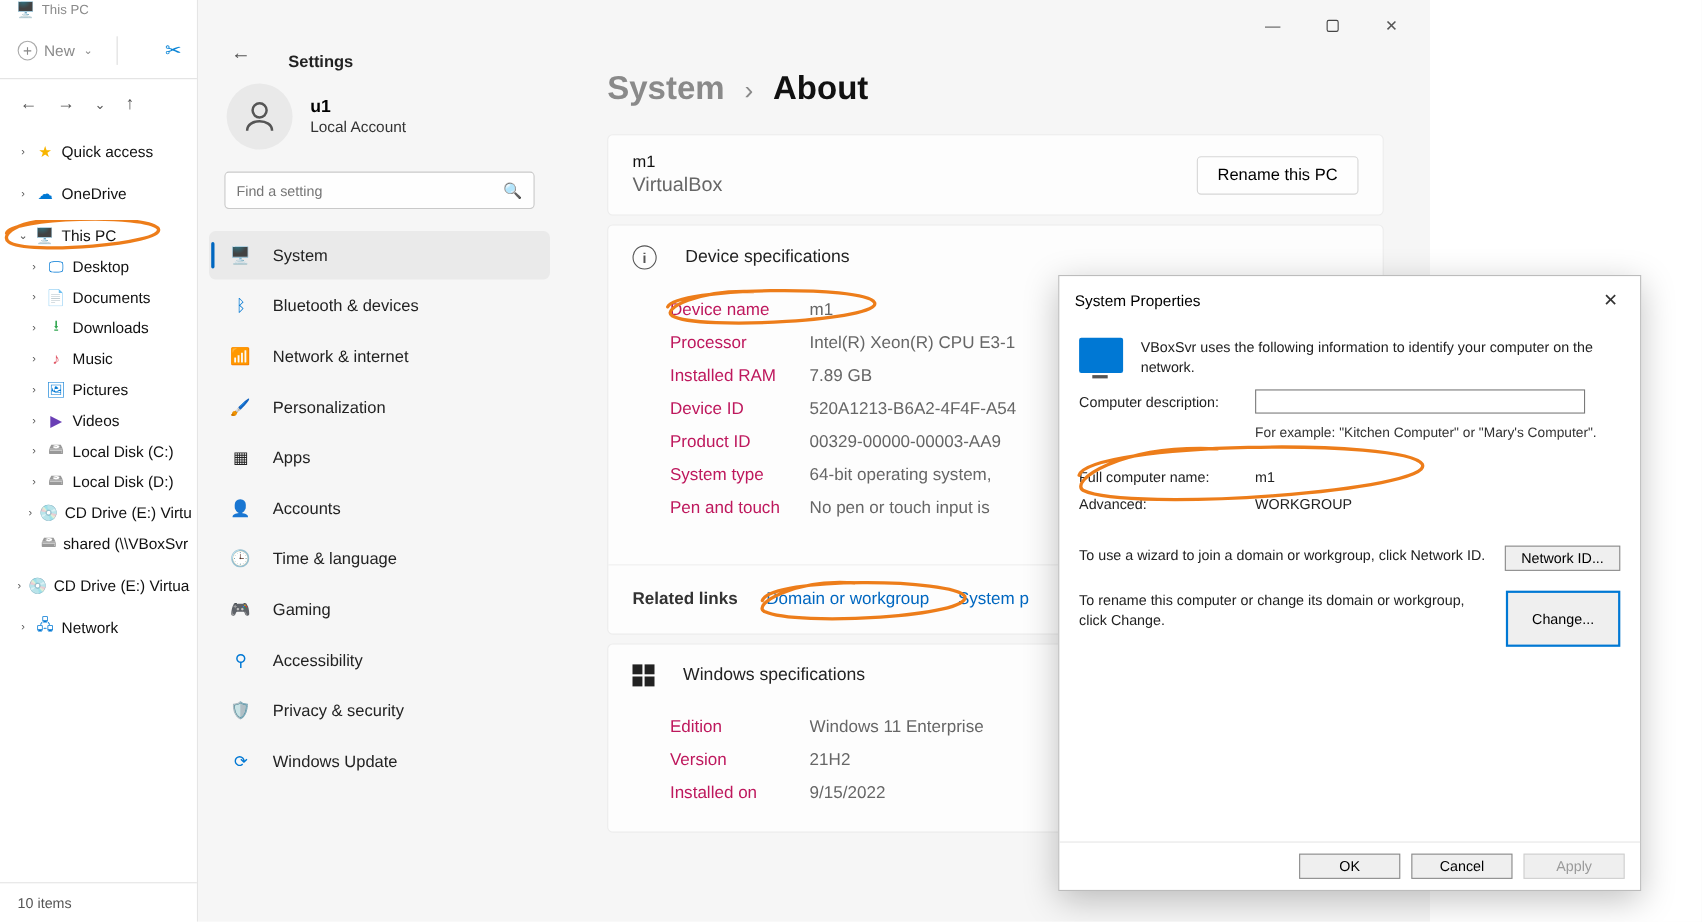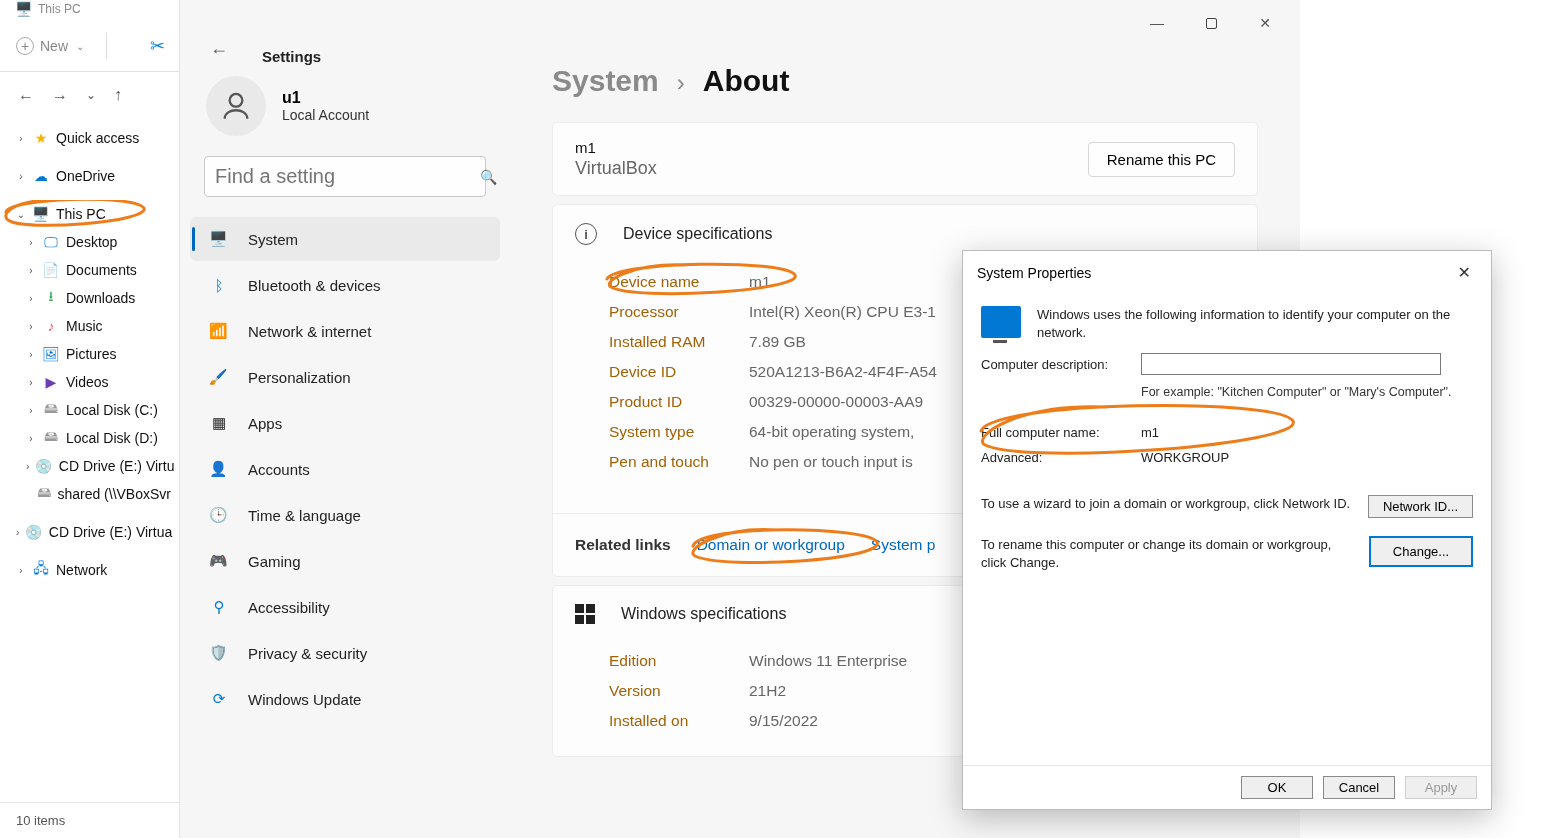--- a/index.html
+++ b/index.html
@@ -40,21 +40,21 @@
   .back-arrow{font-size:18px;color:#555;padding:8px;}
   .settings-label{font-size:15px;font-weight:600;color:#222;margin-top:16px;}
   .sidebar{position:absolute;left:0;top:60px;width:330px;bottom:0;padding:10px 6px;}
   .user-row{display:flex;align-items:center;gap:16px;padding:6px 18px 20px 20px;}
   .avatar{width:60px;height:60px;border-radius:50%;background:#e9e9e9;display:flex;align-items:center;justify-content:center;}
   .avatar svg{width:34px;height:34px;stroke:#555;}
   .user-name{font-size:16px;font-weight:600;}
   .user-sub{font-size:14px;color:#333;}
   .search-row{padding:0 18px 14px 18px;}
   .search-box{display:flex;align-items:center;border:1px solid #c9c9c9;border-radius:4px;background:#fefefe;padding:8px 10px;}
-  .search-box input{flex:1;border:none;outline:none;font-size:20px;background:transparent;}
+  .search-box input{flex:1;border:none;outline:none;font-size:13px;background:transparent;}
   .nav-list{display:flex;flex-direction:column;gap:2px;padding:6px 4px;}
   .nav-item{display:flex;align-items:center;gap:18px;padding:12px 18px;border-radius:6px;font-size:15px;color:#222;}
   .nav-item.active{background:#eaeaea;position:relative;}
   .nav-item.active::before{content:'';position:absolute;left:2px;top:10px;bottom:10px;width:3px;background:#0067c0;border-radius:3px;}
   .nav-ico{width:22px;height:20px;display:inline-flex;align-items:center;justify-content:center;}
 
   .content{position:absolute;left:330px;top:48px;right:0;bottom:0;padding:16px 42px 0 42px;overflow:hidden;}
   .breadcrumb{display:flex;align-items:baseline;gap:18px;}
   .breadcrumb .bc1{font-size:30px;font-weight:600;color:#8a8a8a;}
   .breadcrumb .sep{font-size:24px;color:#8a8a8a;}
@@ -62,21 +62,21 @@
   .card{background:#fdfdfd;border:1px solid #ececec;border-radius:5px;padding:16px 22px;margin-top:24px;display:flex;align-items:center;justify-content:space-between;}
   .pc-name{font-size:15px;font-weight:400;color:#111;}
   .pc-sub{font-size:18px;color:#666;margin-top:2px;}
   .rename-btn{border:1px solid #d6d6d6;background:#fefefe;border-radius:4px;padding:8px 18px;font-size:15px;}
   .section{background:#fdfdfd;border:1px solid #ececec;border-radius:5px;margin-top:8px;}
   .sec-head{display:flex;align-items:center;gap:26px;padding:18px 22px;}
   .info-icon{width:22px;height:22px;border:1.5px solid #555;border-radius:50%;display:flex;align-items:center;justify-content:center;font-size:13px;font-weight:600;color:#555;}
   .sec-title{font-size:16px;color:#222;}
   .spec-grid{padding:4px 22px 20px 56px;}
   .spec-row{display:flex;padding:6px 0;font-size:15.5px;}
-  .spec-label{width:140px;color:#a16207;}
+  .spec-label{width:127px;color:#be185d;}
   .spec-val{color:#666;white-space:nowrap;overflow:hidden;}
   .related{padding:22px 22px;border-top:1px solid #eee;display:flex;align-items:center;gap:26px;font-size:15.5px;margin-top:16px;}
   .related .rl-label{font-weight:600;color:#333;}
   .related a{color:#0067c0;text-decoration:none;}
   .win-ico{display:grid;grid-template-columns:1fr 1fr;grid-template-rows:1fr 1fr;gap:2px;width:20px;height:20px;}
   .win-ico div{background:#222;}
 
   
   .sysprops{position:absolute;left:962px; top:250px; width:530px; height:560px; background:#fff; border:1px solid #bcbcbc; box-shadow:0 8px 30px rgba(0,0,0,.25);}
   .sp-title{display:flex;align-items:center;justify-content:space-between;padding:8px 12px 6px 14px;font-size:14px;}
@@ -90,23 +90,23 @@
   .sp-mon::after{content:'';position:absolute;left:12px;top:34px;width:14px;height:3px;background:#555;}
   .sp-desc{flex:1;line-height:1.35;}
   .sp-field-row{display:flex;align-items:center;margin:10px 0;}
   .sp-field-label{width:160px;}
   .sp-field-val{flex:1;}
   .sp-input{width:300px;border:1px solid #7a7a7a;height:22px;padding:0 4px;font-size:13px;}
   .sp-hint{margin-left:160px;color:#333;font-size:12.5px;margin-bottom:14px;}
   .sp-action{display:flex;gap:14px;margin:18px 0;align-items:flex-start;}
   .sp-action .txt{flex:1;line-height:1.35;}
   .sp-btn{border:1px solid #8a8a8a;background:#efefef;padding:3px 14px;font-size:13px;min-width:104px;text-align:center;}
-  .sp-btn.default{border:2px solid #0078d4;padding:6px 13px;}
+  .sp-btn.default{border:2px solid #0078d4;padding:16px 13px;}
   .sp-footer{position:absolute;left:0;right:0;bottom:0;display:flex;justify-content:flex-end;gap:10px;padding:10px 14px;border-top:1px solid #e6e6e6;}
-  .sp-fbtn{border:1px solid #8a8a8a;background:#efefef;padding:3px 0;width:72px;font-size:13px;}
+  .sp-fbtn{border:1px solid #8a8a8a;background:#efefef;padding:3px 0;width:92px;font-size:13px;}
   .sp-fbtn.disabled{color:#9a9a9a;border-color:#cfcfcf;}
 </style>
 </head>
 <body>
 
 <div class="explorer">
   <div class="explorer-title">
     <span class="ico monitor">🖥️</span>
     <span>This PC</span>
   </div>
@@ -386,21 +386,21 @@
 </div>
 
 <div class="sysprops">
   <div class="sp-title">
     <span>System Properties</span>
     <span class="sp-close">✕</span>
   </div>
   <div class="sp-body">
     <div class="sp-row">
       <div class="sp-mon"></div>
-      <div class="sp-desc">Windows uses the following information to identify your computer on the network.</div>
+      <div class="sp-desc">VBoxSvr uses the following information to identify your computer on the network.</div>
     </div>
     <div class="sp-field-row">
       <div class="sp-field-label">Computer description:</div>
       <div class="sp-field-val"><input class="sp-input" value="" style=""></div>
     </div>
     <div class="sp-hint">For example: "Kitchen Computer" or "Mary's Computer".</div>
 
     <div class="circled" style="position:relative; padding:2px 0;">
       <svg class="mark" width="340" height="70" style="left:-14px;top:-16px;">
           <path d="M14,34 C24,4 310,0 326,24 C338,48 60,68 18,48 C4,40 50,6 140,10" stroke="#ed7d1a" stroke-width="3" fill="none" stroke-linecap="round"></path>

